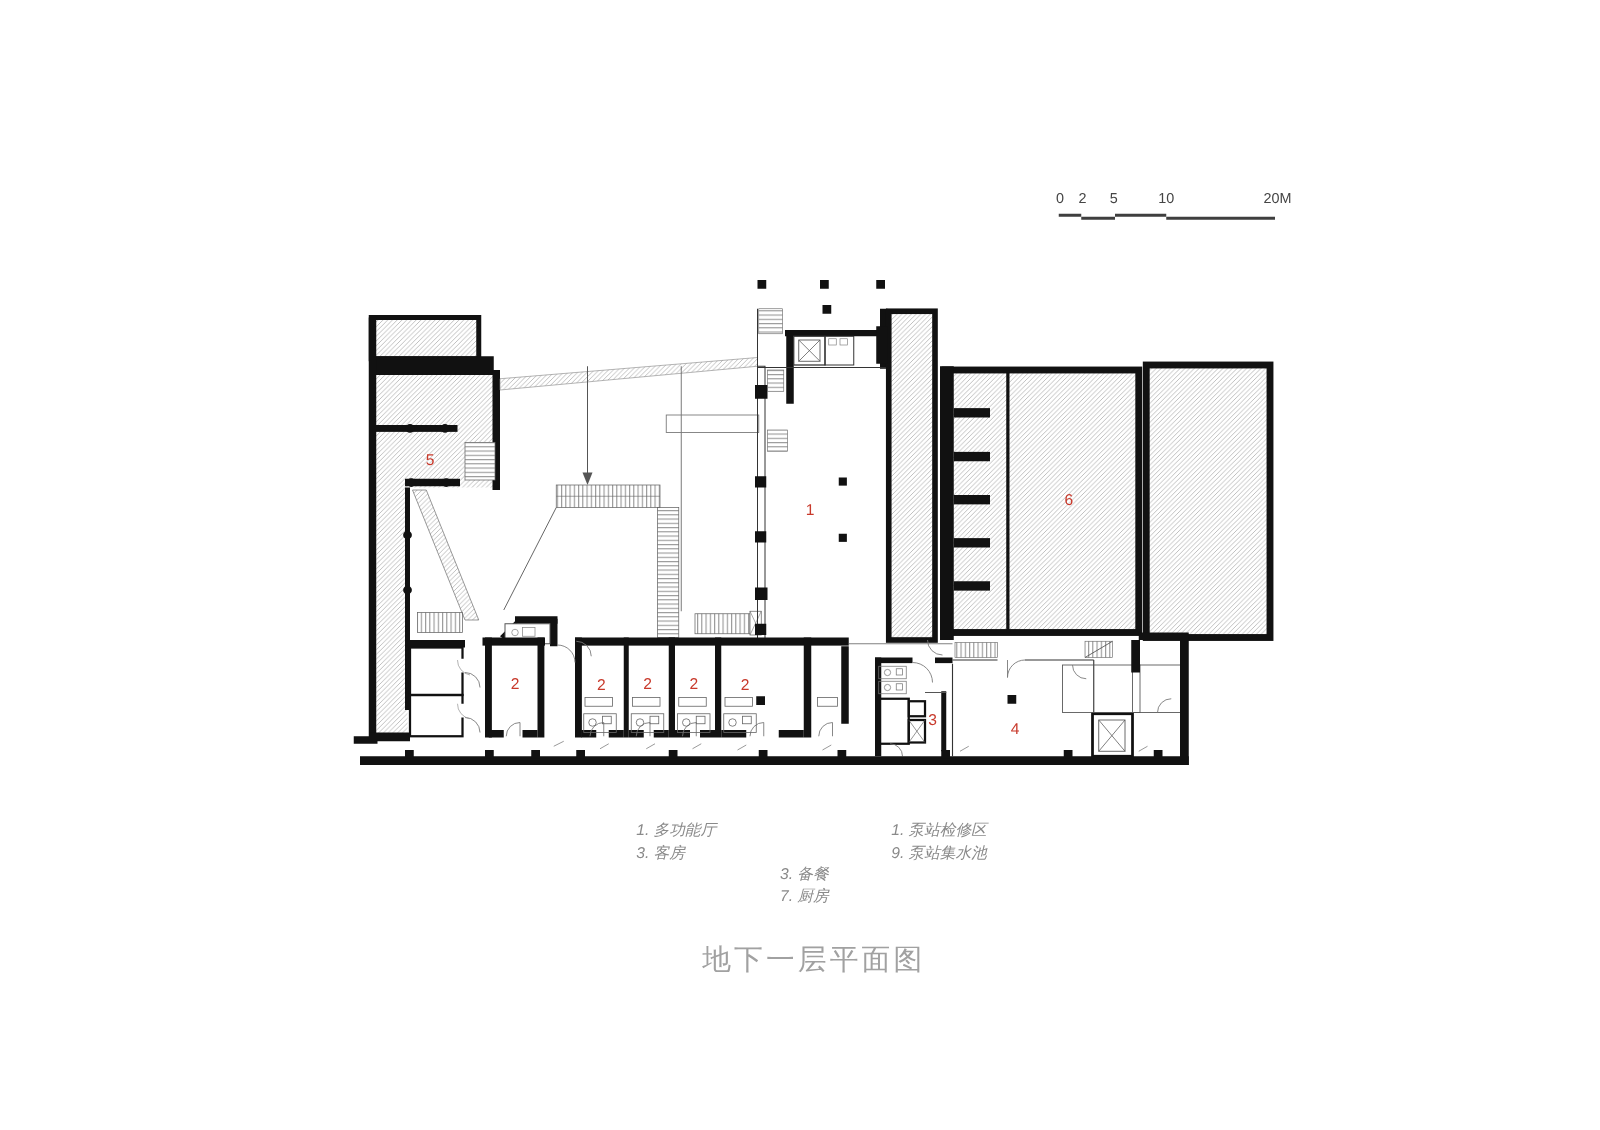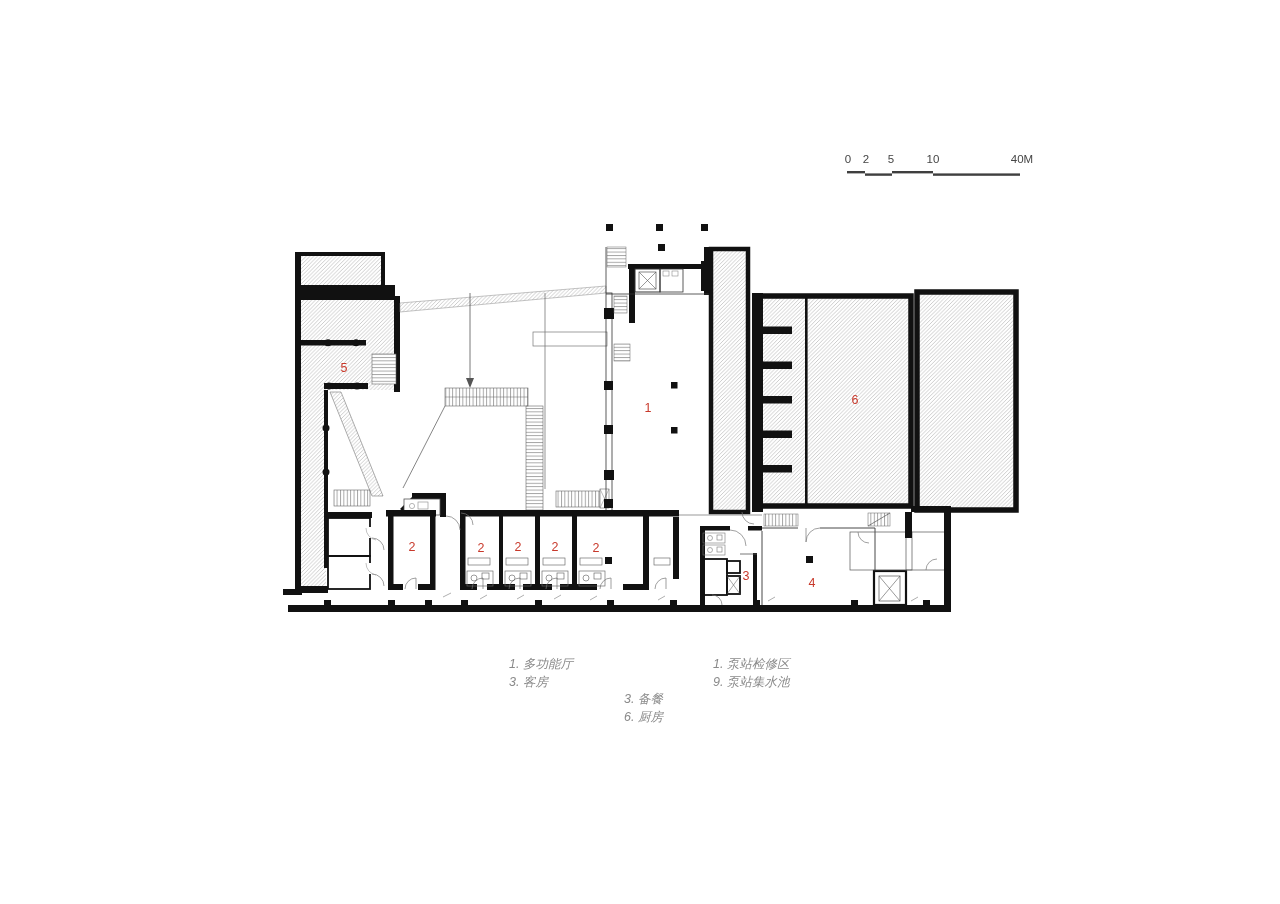--- a/index.html
+++ b/index.html
@@ -295,40 +295,41 @@
       <rect x="851" y="600" width="7" height="7" fill="#111"></rect>
           <rect x="923" y="600" width="7" height="7" fill="#111"></rect>
     </g>
   </g>
 </svg>
 
 <span class="txt scl" style="left:848px;top:153px">0</span>
 <span class="txt scl" style="left:866px;top:153px">2</span>
 <span class="txt scl" style="left:891px;top:153px">5</span>
 <span class="txt scl" style="left:933px;top:153px">10</span>
-<span class="txt scl" style="left:1022px;top:153px">40M</span>
+<span class="txt scl" style="left:1022px;top:153px">20M</span>
 
 <span class="txt rn" style="left:344px;top:368px">5</span>
 <span class="txt rn" style="left:648px;top:408px">1</span>
 <span class="txt rn" style="left:855px;top:400px">6</span>
 <span class="txt rn" style="left:412px;top:547px">2</span>
 <span class="txt rn" style="left:481px;top:548px">2</span>
 <span class="txt rn" style="left:518px;top:547px">2</span>
 <span class="txt rn" style="left:555px;top:547px">2</span>
 <span class="txt rn" style="left:596px;top:548px">2</span>
 <span class="txt rn" style="left:746px;top:576px">3</span>
 <span class="txt rn" style="left:812px;top:583px">4</span>
 
 <div class="legend-col" style="left:509px;top:655px">
   <span>1. 多功能厅</span>
   <span>3. 客房</span>
 </div>
 <div class="legend-col" style="left:624px;top:690px">
   <span>3. 备餐</span>
-  <span>6. 厨房</span>
+  <span>7. 厨房</span>
 </div>
 <div class="legend-col" style="left:713px;top:655px">
   <span>1. 泵站检修区</span>
   <span>9. 泵站集水池</span>
 </div>
 
+<div id="main-title">地下一层平面图</div>
 
 </div>
 
 </body></html>

